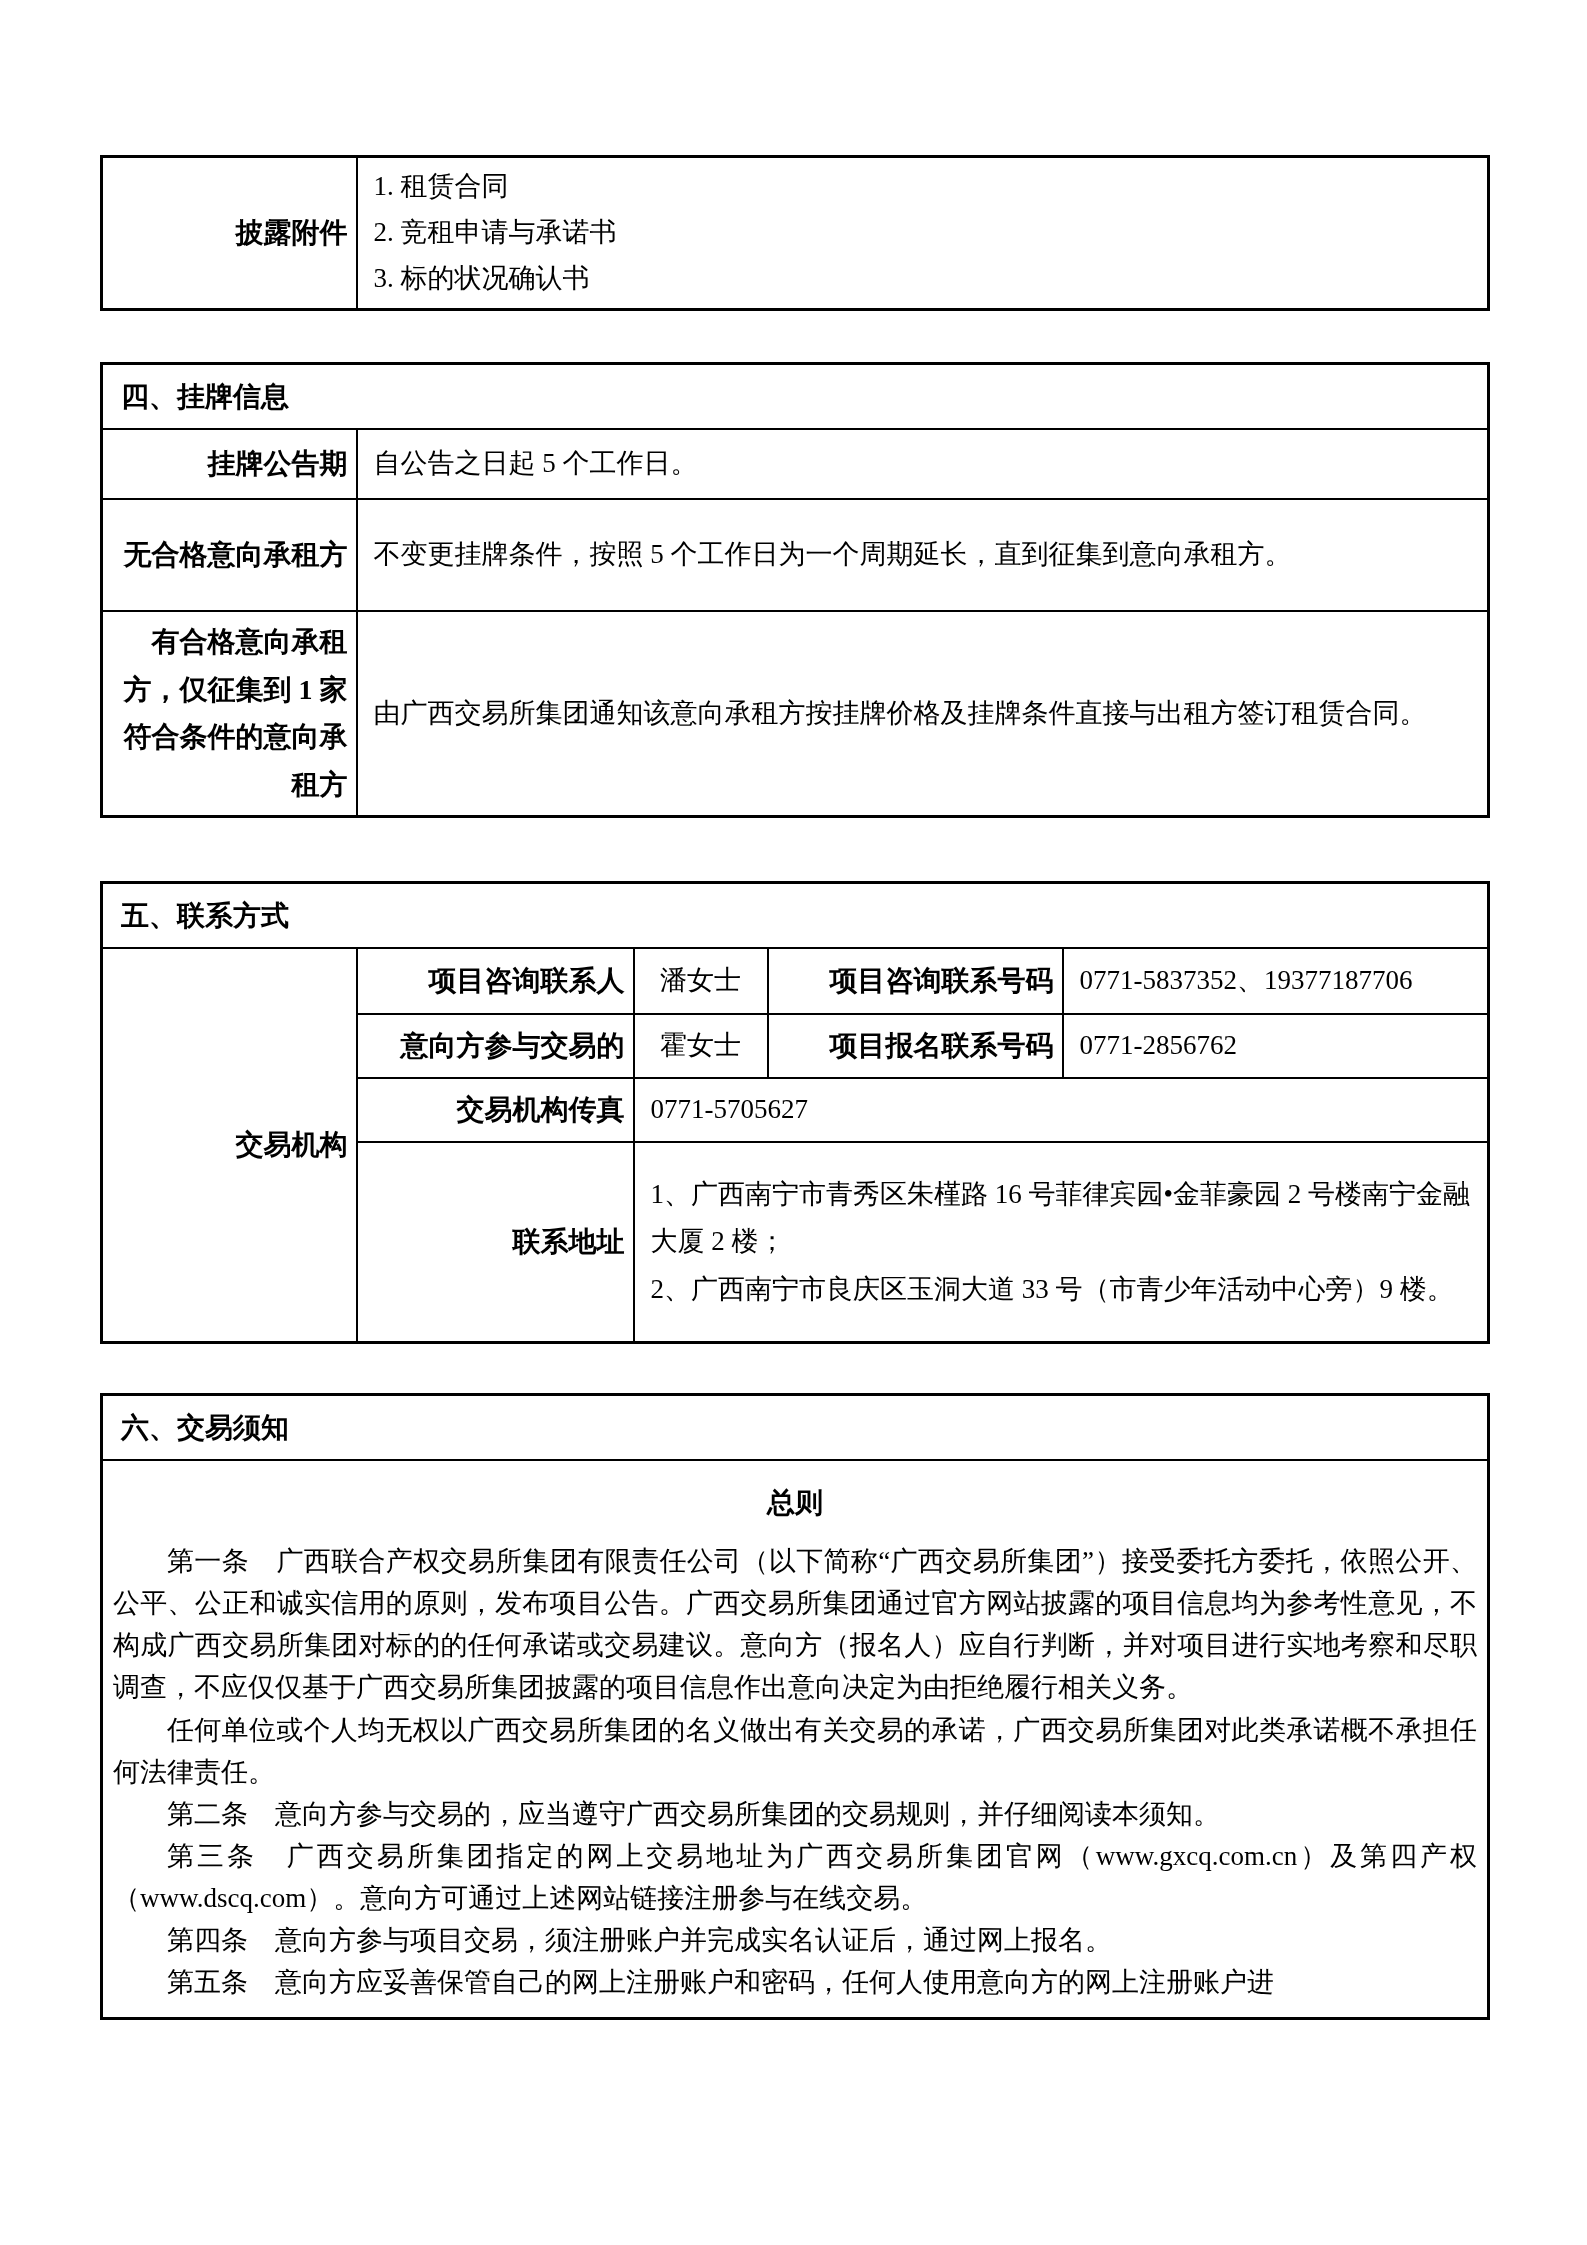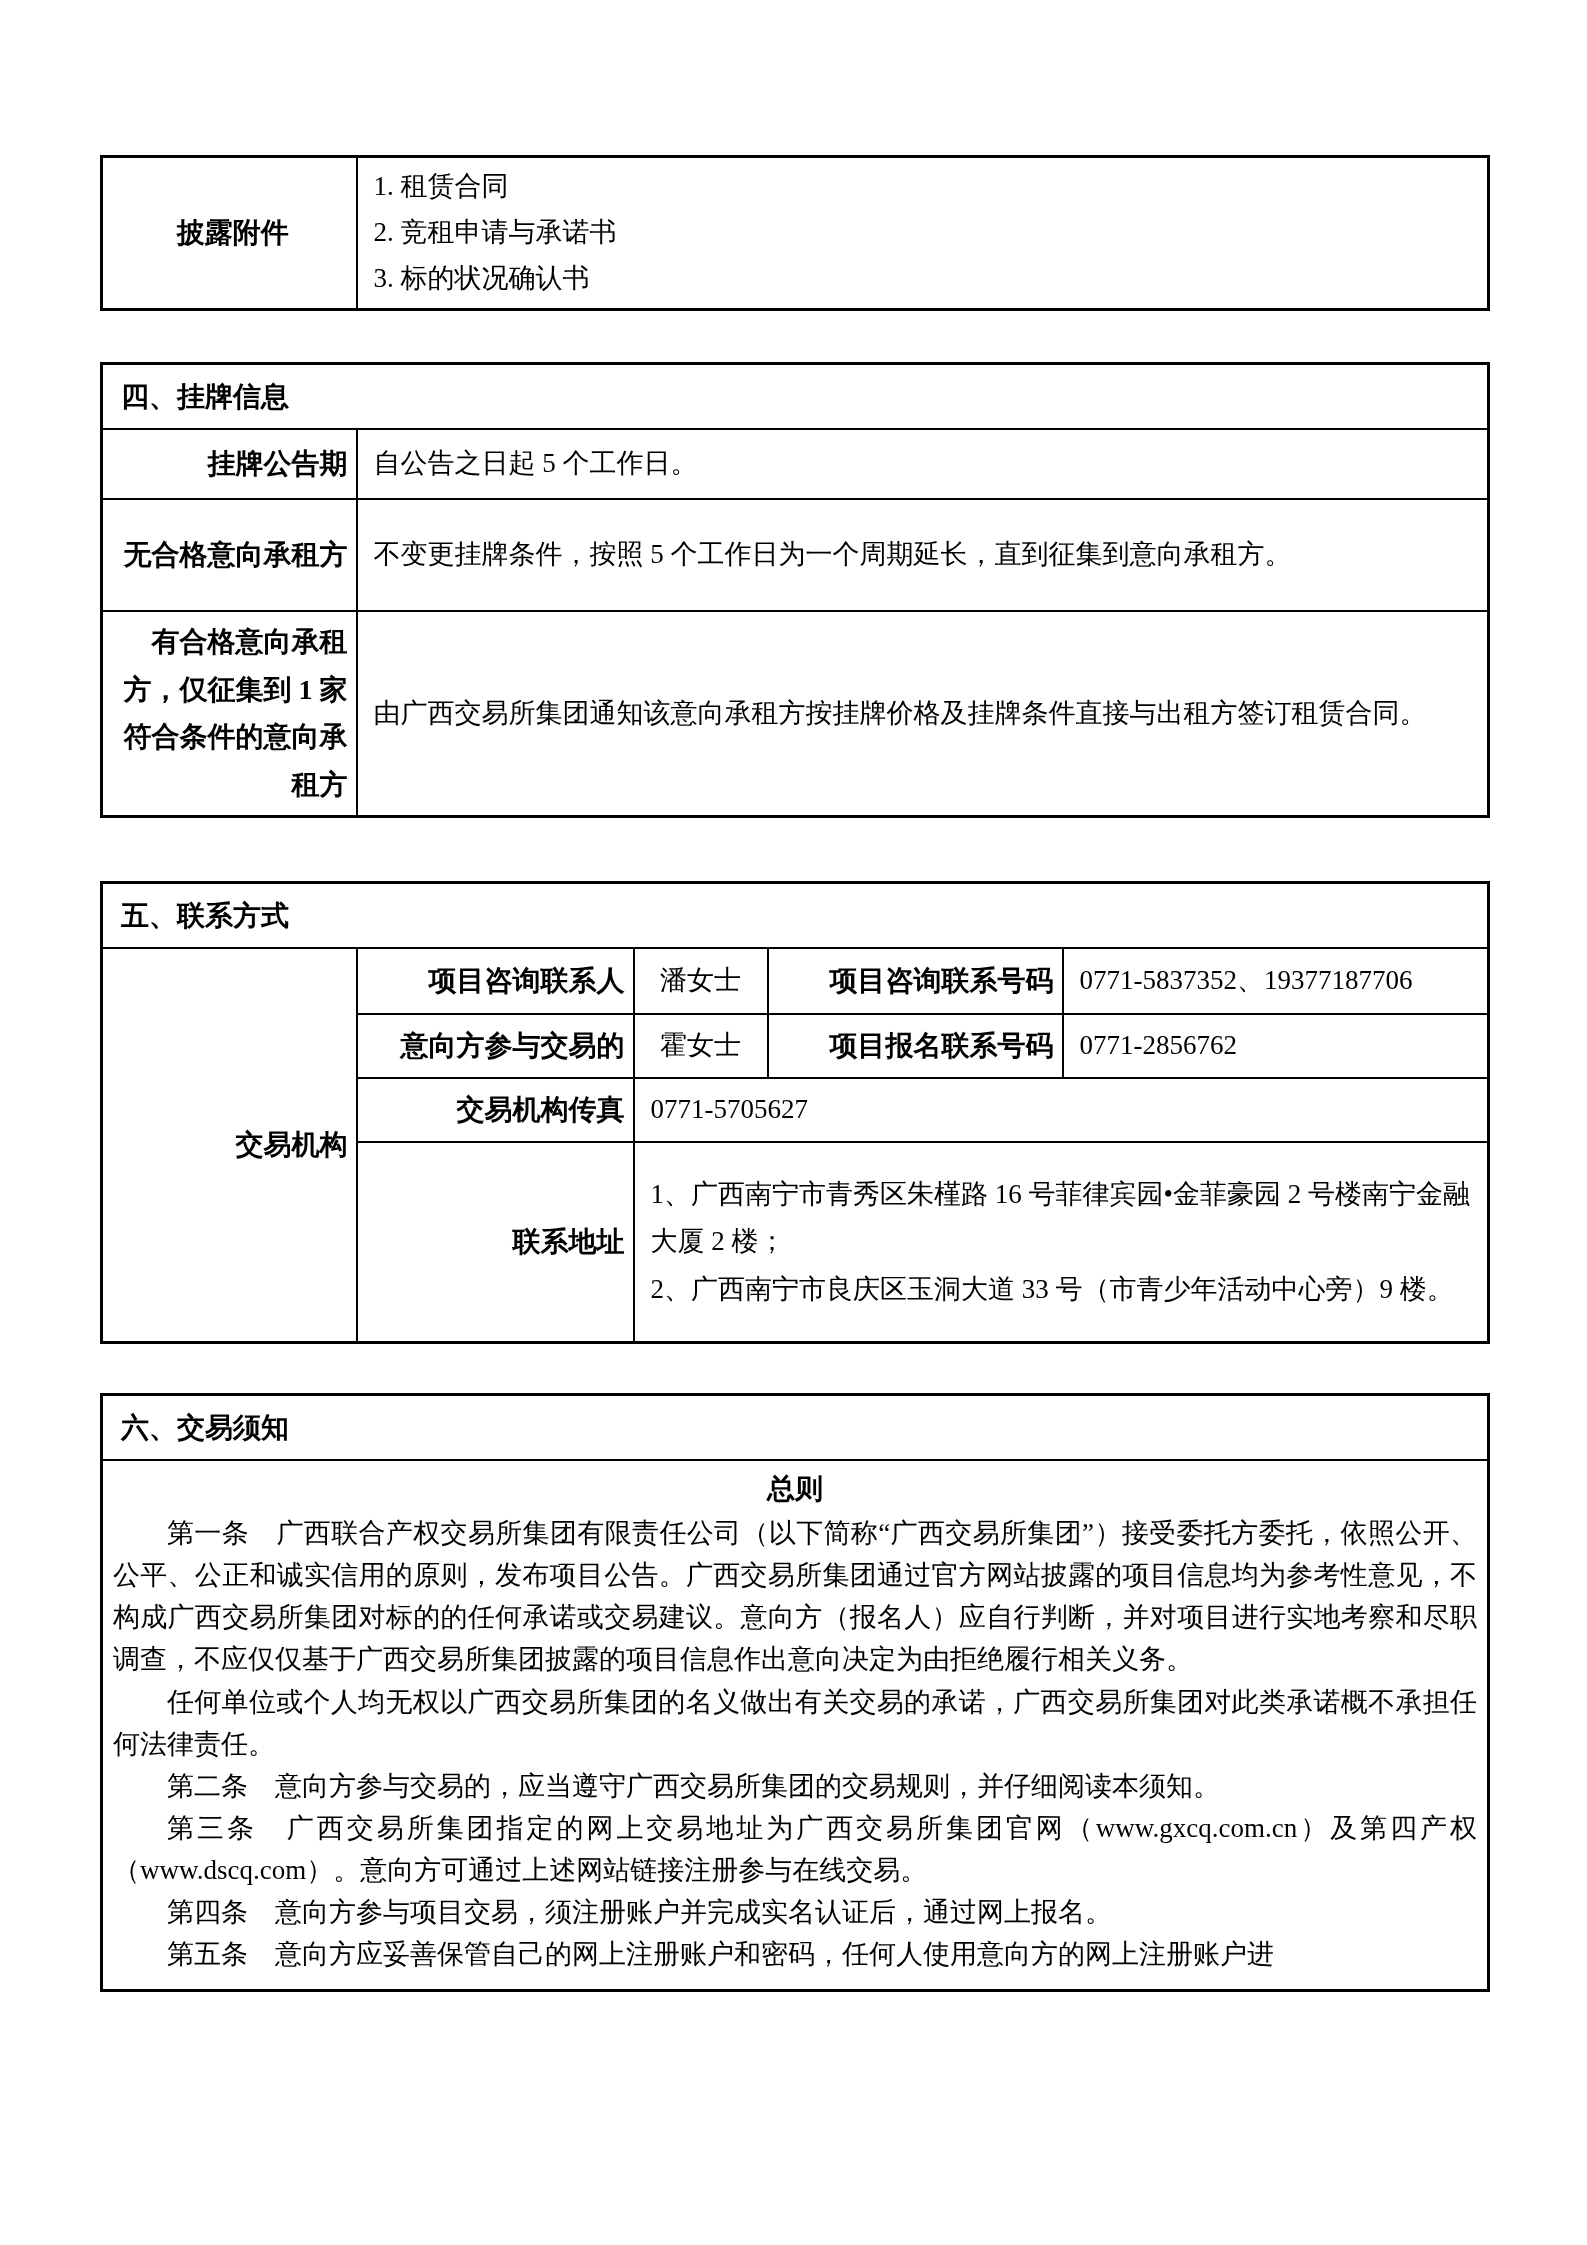--- a/index.html
+++ b/index.html
@@ -56,21 +56,21 @@
   .addr-line { line-height: 1.75; }
   .notice-cell {
     padding: 6px 10px 14px 10px;
     vertical-align: top;
   }
   .notice-general-title {
     font-weight: bold;
     font-size: 28px;
     text-align: center;
     line-height: 1.6;
-    margin: 0;
+    margin: 14px;
   }
   .notice-cell p {
     margin: 0;
     text-indent: 2em;
     text-align: justify;
     line-height: 1.56;
     font-size: 27px;
   }
 </style>
 </head>
@@ -78,21 +78,21 @@
 
 <div class="page">
 
   <table>
     <colgroup>
         <col style="width:255px">
         <col>
       </colgroup>
     <tbody>
         <tr>
-      <td class="label-cell" style="height:143px; text-align:center; padding-left:15px;">披露附件</td>
+      <td class="label-cell" style="height:143px; text-align:right; padding-left:15px;">披露附件</td>
       <td class="value-cell">
         <div class="attach-line">1. 租赁合同</div>
         <div class="attach-line">2. 竞租申请与承诺书</div>
         <div class="attach-line">3. 标的状况确认书</div>
       </td>
     </tr>
   </tbody>
     </table>
 
   <div class="gap-sm"></div>

